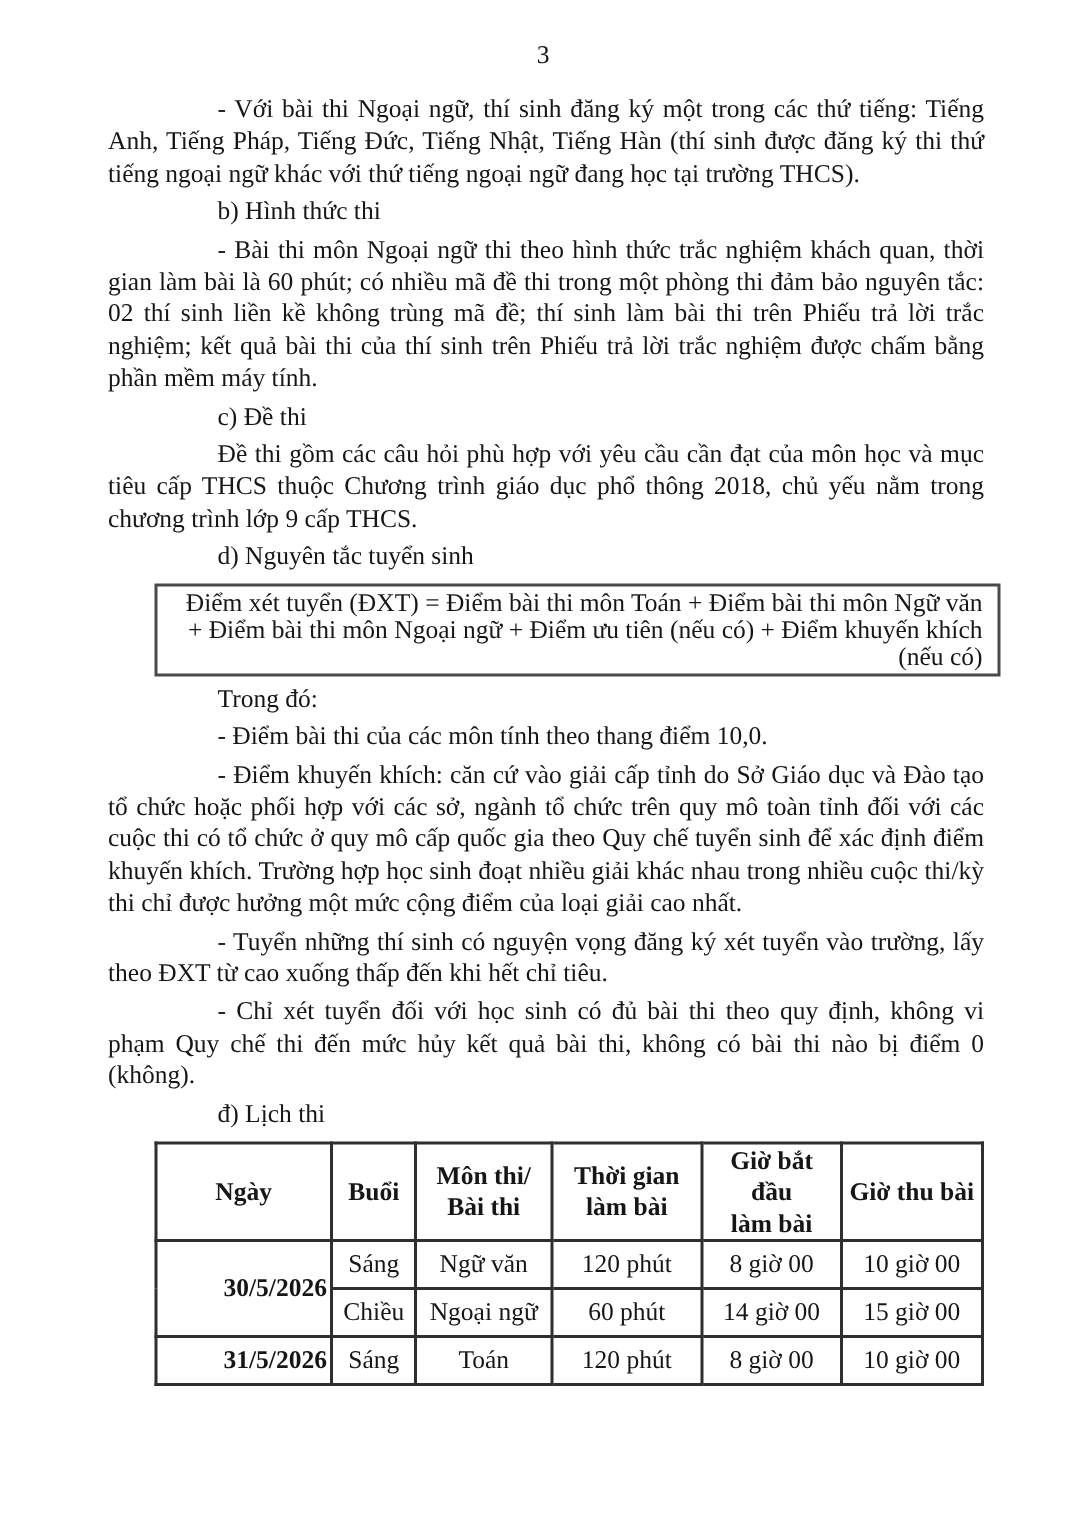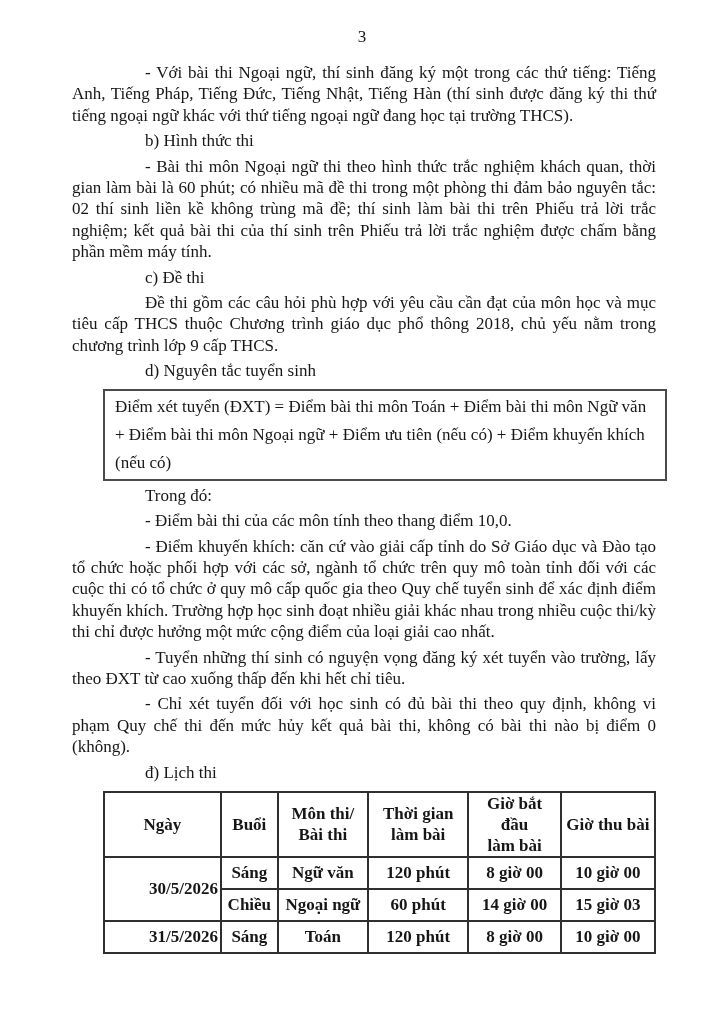--- a/index.html
+++ b/index.html
@@ -15,30 +15,30 @@
   }
   .document-body{
     position:absolute;left:72px;top:58px;width:584px;
   }
   .blk{margin-top:4px;}
   .para{text-align:justify;text-indent:73px;line-height:21.4px;}
   .heading{text-indent:73px;line-height:21.4px;}
   .it{}
   .formula-box{
     margin:7px 0 3px 31px;width:564px;box-sizing:border-box;
-    border:2px solid #4a4a4a;text-align:left;
-    line-height:28px;padding:2px 10px;text-indent:0;
+    border:2px solid #4a4a4a;text-align:right;
+    line-height:18px;padding:2px 10px;text-indent:0;
   }
   .exam-table{
     border-collapse:collapse;table-layout:fixed;
     margin:8px 0 0 31px;
   }
   .exam-table th,.exam-table td{
     border:2px solid #2f2f2f;text-align:center;vertical-align:middle;
-    padding:0 2px;font-size:17px;overflow:hidden;font-weight:bold;
+    padding:0 2px;font-size:17px;overflow:hidden;
   }
   .exam-table th{font-weight:bold;white-space:pre-line;height:48px;line-height:21px;}
   .exam-table td{height:30px;line-height:20px;}
   .exam-table td.date-cell{font-weight:bold;padding-left:44px;}
   .exam-table col.c0{width:78px}
   .exam-table col.c1{width:58px}
   .exam-table col.c2{width:97px}
   .exam-table col.c3{width:110px}
   .exam-table col.c4{width:102px}
   .exam-table col.c5{width:104px}
@@ -91,21 +91,21 @@
             <td>Ngữ văn</td>
             <td>120 phút</td>
             <td>8 giờ 00</td>
             <td>10 giờ 00</td>
           </tr>
           <tr>
             <td>Chiều</td>
             <td>Ngoại ngữ</td>
             <td>60 phút</td>
             <td>14 giờ 00</td>
-            <td>15 giờ 03</td>
+            <td>15 giờ 00</td>
           </tr>
           <tr>
             <td class="date-cell" rowspan="1">31/5/2026</td>
             <td>Sáng</td>
             <td>Toán</td>
             <td>120 phút</td>
             <td>8 giờ 00</td>
             <td>10 giờ 00</td>
           </tr>
         </tbody>

